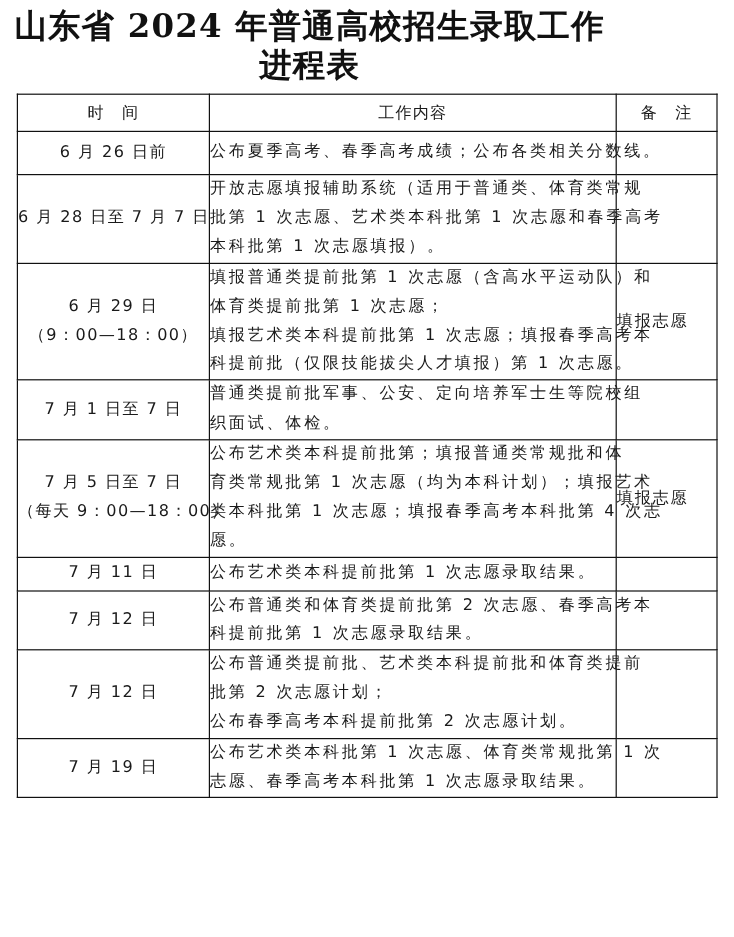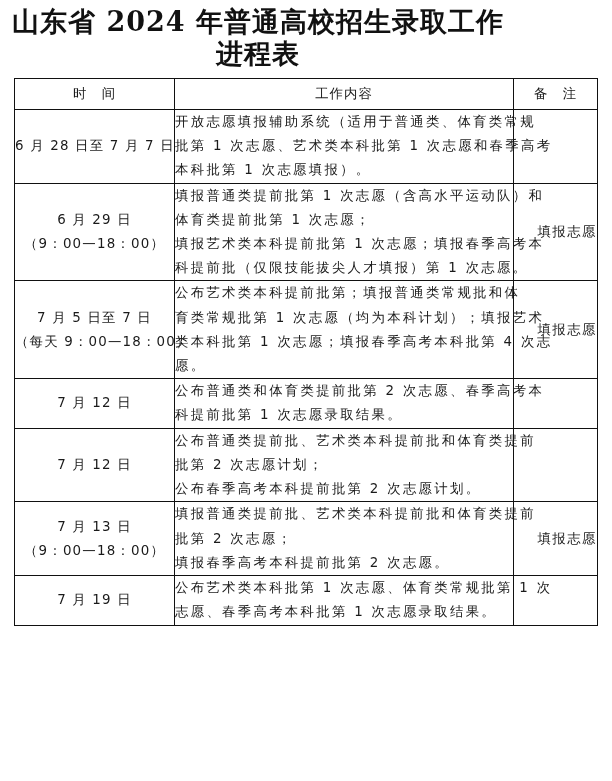--- a/index.html
+++ b/index.html
@@ -18,21 +18,21 @@
     position: absolute; left: 14px; top: 78px;
     width: 583px; border-collapse: collapse; table-layout: fixed;
     font-family: "DejaVu Sans", sans-serif; font-size: 13.4px; color: #1a1a1a;
   }
   table.sched td, table.sched th {
     border: 1.3px solid #111; padding: 0; vertical-align: middle;
   }
   table.sched th { font-weight: normal; height: 30px; letter-spacing: 1px; }
   td.time { text-align: center; line-height: 24px; letter-spacing: 1.2px; }
   td.content { padding: 0 6px 0 6px; line-height: 24.2px; letter-spacing: 2.3px; text-align: left; }
-  td.note { text-align: right; letter-spacing: 1.5px; }
+  td.note { text-align: left; letter-spacing: 1.5px; }
   .line { display: block; white-space: nowrap; }
 </style>
 </head>
 <body>
 
 <div class="title l1">山东省 2024 年普通高校招生录取工作</div>
 <div class="title l2">进程表</div>
 
 <table class="sched">
   <colgroup>
@@ -42,20 +42,29 @@
   </colgroup>
   <thead>
     <tr>
       <th>时　间</th>
       <th>工作内容</th>
       <th>备　注</th>
     </tr>
   </thead>
   <tbody>
 
+    <tr style="height:36px">
+      <td class="time">
+        <span class="line">6 月 26 日前</span>
+      </td>
+      <td class="content">
+        <span class="line">公布夏季高考、春季高考成绩；公布各类相关分数线。</span>
+      </td>
+      <td class="note"></td>
+    </tr>
 
     <tr style="height:73px">
       <td class="time">
         <span class="line">6 月 28 日至 7 月 7 日</span>
       </td>
       <td class="content">
         <span class="line">开放志愿填报辅助系统（适用于普通类、体育类常规</span>
         <span class="line">批第 1 次志愿、艺术类本科批第 1 次志愿和春季高考</span>
         <span class="line">本科批第 1 次志愿填报）。</span>
       </td>
@@ -69,35 +78,54 @@
       </td>
       <td class="content">
         <span class="line">填报普通类提前批第 1 次志愿（含高水平运动队）和</span>
         <span class="line">体育类提前批第 1 次志愿；</span>
         <span class="line">填报艺术类本科提前批第 1 次志愿；填报春季高考本</span>
         <span class="line">科提前批（仅限技能拔尖人才填报）第 1 次志愿。</span>
       </td>
       <td class="note">填报志愿</td>
     </tr>
 
+    <tr style="height:48px">
+      <td class="time">
+        <span class="line">7 月 1 日至 7 日</span>
+      </td>
+      <td class="content">
+        <span class="line">普通类提前批军事、公安、定向培养军士生等院校组</span>
+        <span class="line">织面试、体检。</span>
+      </td>
+      <td class="note"></td>
+    </tr>
 
     <tr style="height:97px">
       <td class="time">
         <span class="line">7 月 5 日至 7 日</span>
         <span class="line">（每天 9：00—18：00）</span>
       </td>
       <td class="content">
         <span class="line">公布艺术类本科提前批第；填报普通类常规批和体</span>
         <span class="line">育类常规批第 1 次志愿（均为本科计划）；填报艺术</span>
         <span class="line">类本科批第 1 次志愿；填报春季高考本科批第 4 次志</span>
         <span class="line">愿。</span>
       </td>
       <td class="note">填报志愿</td>
     </tr>
 
+    <tr style="height:28px">
+      <td class="time">
+        <span class="line">7 月 11 日</span>
+      </td>
+      <td class="content">
+        <span class="line">公布艺术类本科提前批第 1 次志愿录取结果。</span>
+      </td>
+      <td class="note"></td>
+    </tr>
 
     <tr style="height:47px">
       <td class="time">
         <span class="line">7 月 12 日</span>
       </td>
       <td class="content">
         <span class="line">公布普通类和体育类提前批第 2 次志愿、春季高考本</span>
         <span class="line">科提前批第 1 次志愿录取结果。</span>
       </td>
       <td class="note"></td>
@@ -108,32 +136,20 @@
         <span class="line">7 月 12 日</span>
       </td>
       <td class="content">
         <span class="line">公布普通类提前批、艺术类本科提前批和体育类提前</span>
         <span class="line">批第 2 次志愿计划；</span>
         <span class="line">公布春季高考本科提前批第 2 次志愿计划。</span>
       </td>
       <td class="note"></td>
     </tr>
 
-    <tr style="height:74px">
-      <td class="time">
-        <span class="line">7 月 13 日</span>
-        <span class="line">（9：00—18：00）</span>
-      </td>
-      <td class="content">
-        <span class="line">填报普通类提前批、艺术类本科提前批和体育类提前</span>
-        <span class="line">批第 2 次志愿；</span>
-        <span class="line">填报春季高考本科提前批第 2 次志愿。</span>
-      </td>
-      <td class="note">填报志愿</td>
-    </tr>
 
 
     <tr style="height:48px">
       <td class="time">
         <span class="line">7 月 19 日</span>
       </td>
       <td class="content">
         <span class="line">公布艺术类本科批第 1 次志愿、体育类常规批第 1 次</span>
         <span class="line">志愿、春季高考本科批第 1 次志愿录取结果。</span>
       </td>

